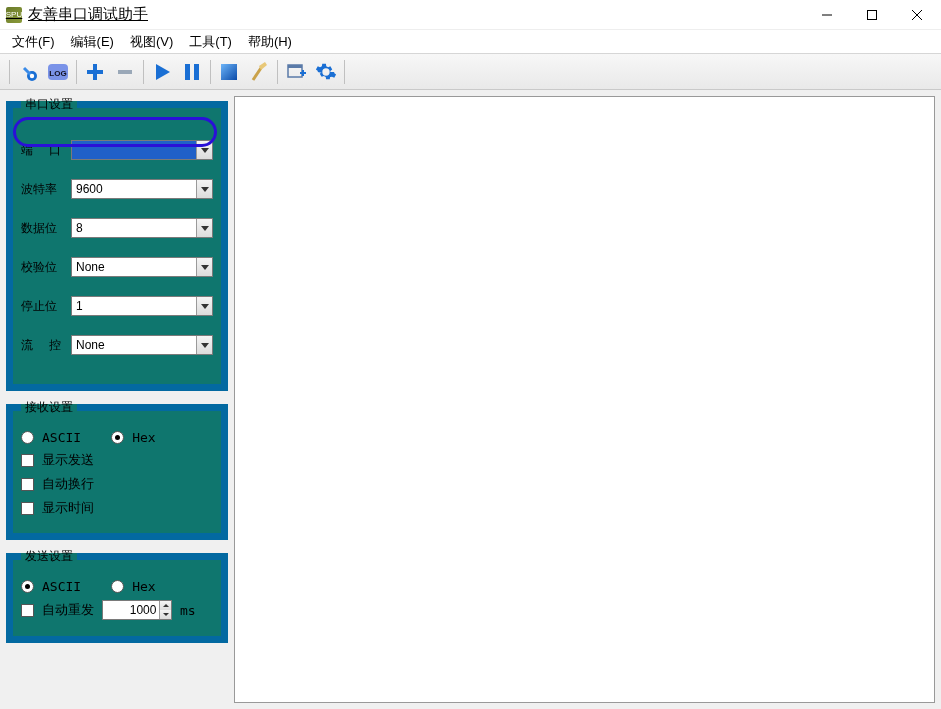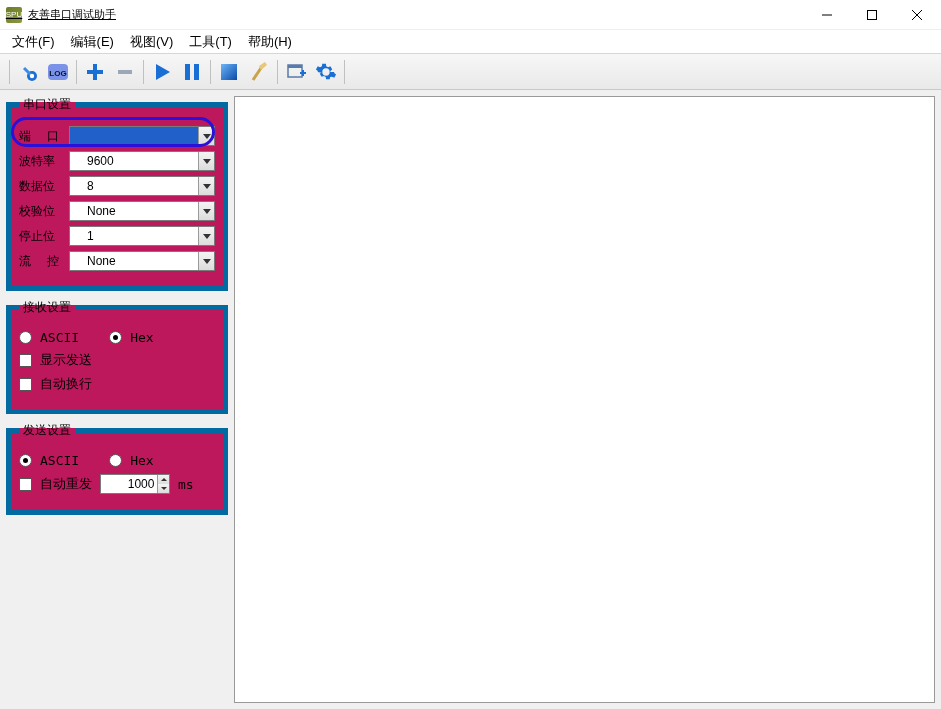--- a/index.html
+++ b/index.html
@@ -23,21 +23,21 @@
   text-decoration: underline;
 }
 .titlebar .app-icon {
   width: 16px; height: 16px;
   background: linear-gradient(135deg,#6a7a2a,#8a9a3a);
   border-radius: 2px;
   margin-right: 6px;
   display: flex; align-items:center; justify-content:center;
   color:#fff; font-size:8px;
 }
-.titlebar .title { flex: 0 0 auto; font-size: 11px; color:#000; }
+.titlebar .title { flex: 0 0 auto; font-size: 15px; color:#000; }
 .titlebar .spacer { flex: 1 1 auto; }
 .winbtn {
   width: 45px; height: 28px;
   display: flex; align-items:center; justify-content:center;
   font-size: 14px; color:#000;
 }
 .menubar {
   height: 24px;
   display:flex; align-items:center;
   padding: 0 4px;
@@ -76,47 +76,47 @@
   width: 222px;
   display:flex; flex-direction:column;
   gap: 8px;
 }
 .rightcol {
   flex: 1;
   border: 1px solid #999;
   background:#fff;
 }
 fieldset.group {
-  border: 5px solid #0369a1;
+  border: 7px solid #0369a1;
   padding: 8px 8px 10px 8px;
-  background:#be185d;
+  background:#0f766e;
   position:relative;
 }
 fieldset.group > legend {
   font-size:12px;
   padding: 0 4px;
   color:#000;
 }
 .row {
   display:flex; align-items:center;
-  margin: 5px 0;
+  margin: 19px 0;
   gap: 6px;
 }
 .row .lbl { width: 44px; color:#000; letter-spacing:2px; }
 .row .lbl.tight { letter-spacing:0; }
 .combo {
   flex: 1;
   display:flex;
   height: 20px;
   border: 1px solid #7a7a7a;
   background:#fff;
 }
 .combo .val {
   flex:1;
-  padding: 1px 17px;
+  padding: 1px 4px;
   font-size:12px;
   line-height:16px;
   overflow:hidden; white-space:nowrap;
 }
 .combo .arrow {
   width: 16px;
   background: linear-gradient(#f4f4f4,#dcdcdc);
   border-left:1px solid #9a9a9a;
   display:flex; align-items:center; justify-content:center;
 }
@@ -342,20 +342,24 @@
         <span class="radio checked"></span>
         <span>Hex</span>
       </div>
       <div class="check-row">
         <span class="check"></span>
         <span>显示发送</span>
       </div>
       <div class="check-row">
         <span class="check"></span>
         <span>自动换行</span>
+      </div>
+      <div class="check-row">
+        <span class="check"></span>
+        <span>显示时间</span>
       </div>
     </fieldset>
 
     <fieldset class="group">
       <legend>发送设置</legend>
       <div class="radio-row">
         <span class="radio checked"></span>
         <span class="rlabel">ASCII</span>
         <span class="radio"></span>
         <span>Hex</span>

